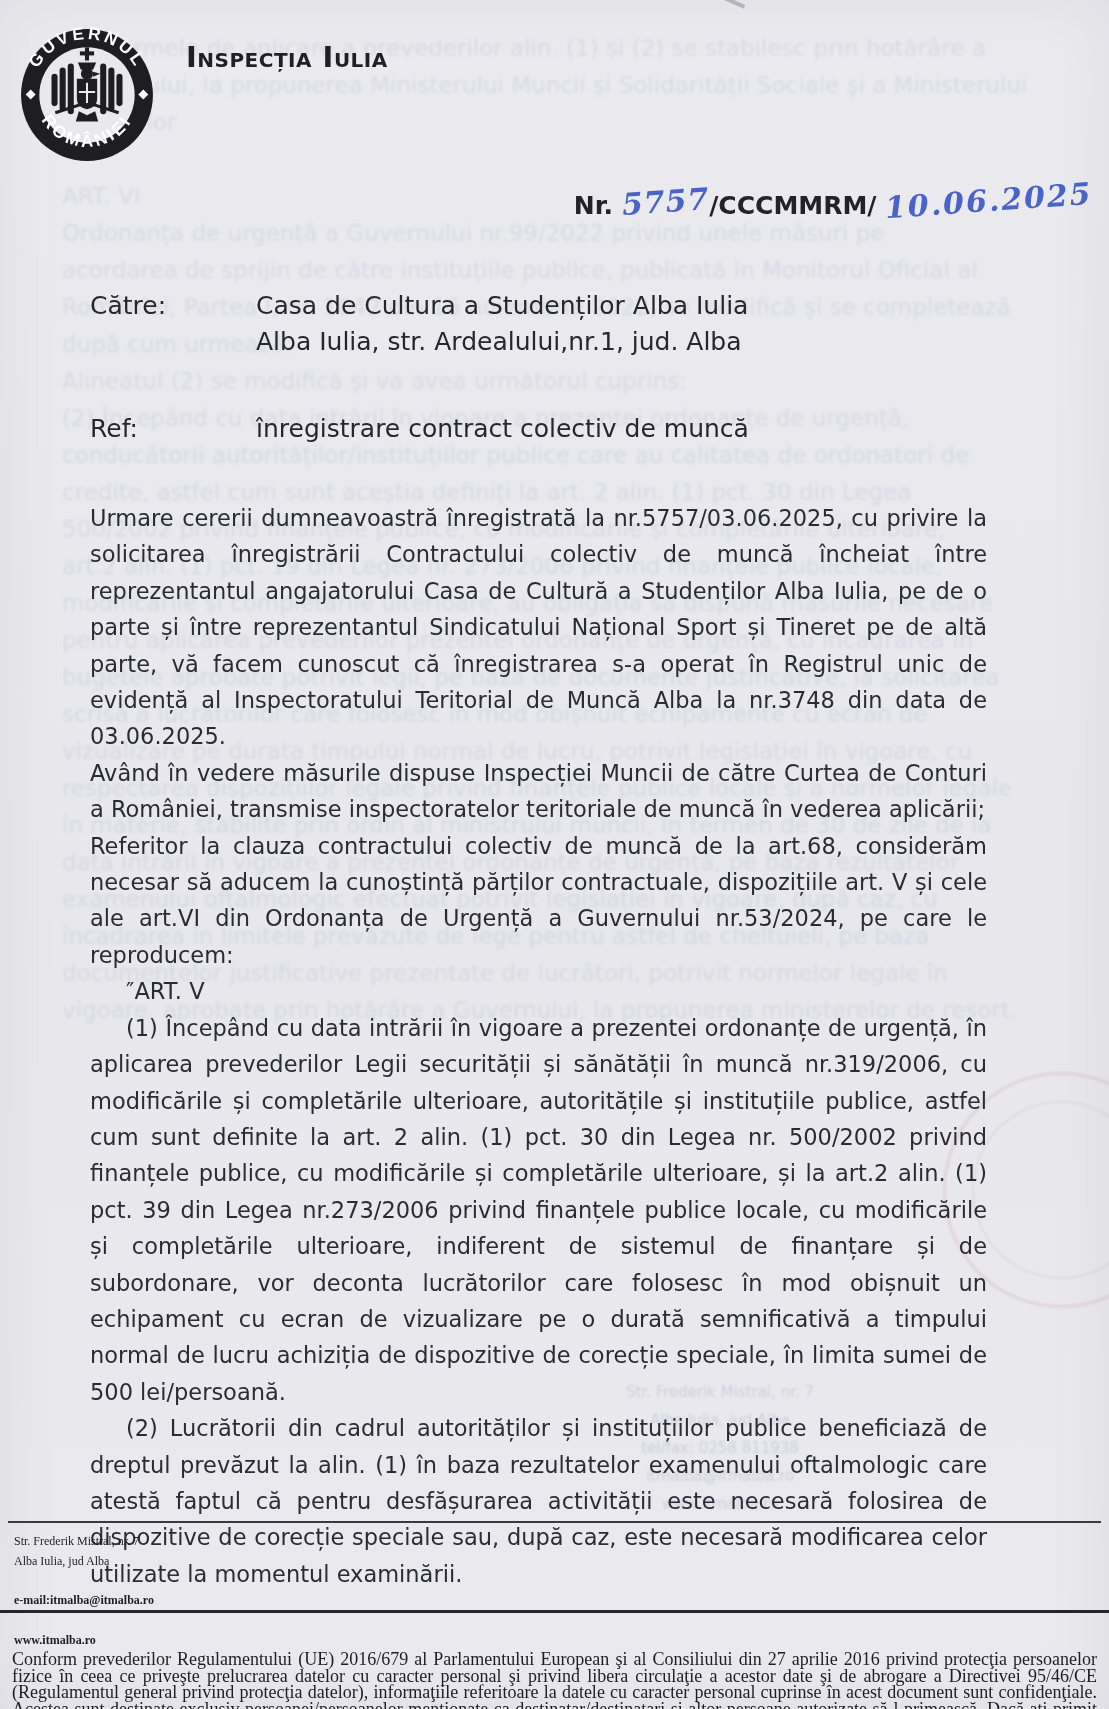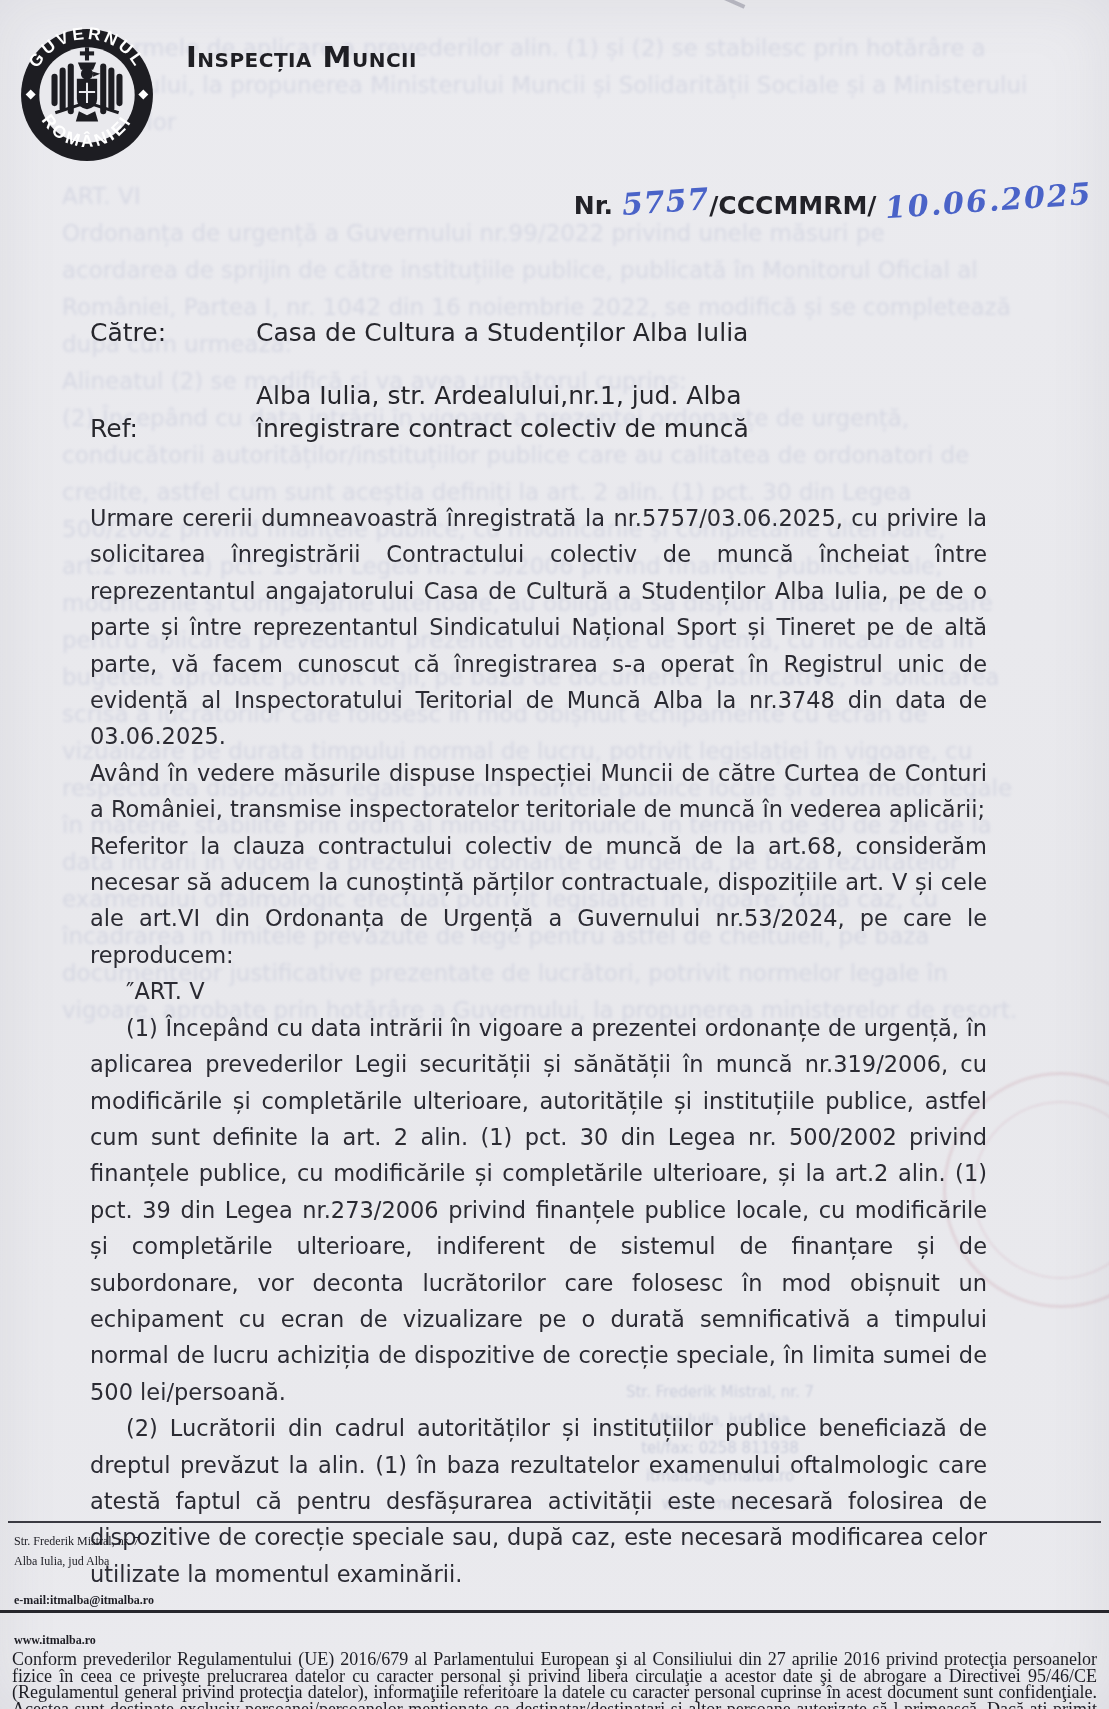--- a/index.html
+++ b/index.html
@@ -56,21 +56,21 @@
   }
   .hand{
     font-family:"DejaVu Serif","Liberation Serif",serif;
     font-style:italic;font-weight:600;color:#4a63c8;
     display:inline-block;font-size:30px;letter-spacing:1px;
   }
   .hand-nr{transform:rotate(-4deg) translateY(-2px);}
   .hand-date{transform:rotate(-4deg) translateY(-3px);letter-spacing:2px;}
   
   .addr-block{position:absolute;left:90px;top:288px;font-size:25px;line-height:36px;color:#26262c;}
-  .addr-row{display:flex;margin-top:27px;}
+  .addr-row{display:flex;}
   .addr-label{width:166px;flex:0 0 166px;}
   .ref-block{position:absolute;left:90px;top:414px;font-size:25px;color:#26262c;display:flex;}
   .ref-block .addr-label{width:166px;flex:0 0 166px;}
   
   .body-text{
     position:absolute;left:90px;top:500px;width:897px;
     font-size:22.5px;line-height:36.4px;text-align:justify;
     color:#2b2b33;
   }
   .body-text p{margin:0;}
@@ -165,21 +165,21 @@
       <rect x="81" y="37" width="6" height="50" rx="3"></rect>
       <path d="M58,52 h20 v20 q0,8 -10,10 q-10,-2 -10,-10 z"></path>
       <path d="M67,56 h2 v20 h-2 z M60,64 h16 v2 h-16 z" fill="#e9e9ed"></path>
       <path d="M60,84 l8,4 8,-4 3,10 h-22 z"></path>
       <rect x="36" y="80" width="26" height="3" transform="rotate(-18 49 81)"></rect>
       <rect x="74" y="80" width="26" height="3" transform="rotate(18 87 81)"></rect>
     </g>
   </svg>
 
   <div class="org org-1">
-    <span class="t">Inspecția Muncii</span>
+    <span class="t">Inspecția Iulia</span>
   </div>
 
   <div class="nr-line">
     <span>Nr.</span>
     <span class="hand hand-nr">5757</span><span>/CCCMMRM/</span>
     <span class="hand hand-date">10.06.2025</span>
   </div>
 
   <div class="addr-block">
     <div class="addr-row">

